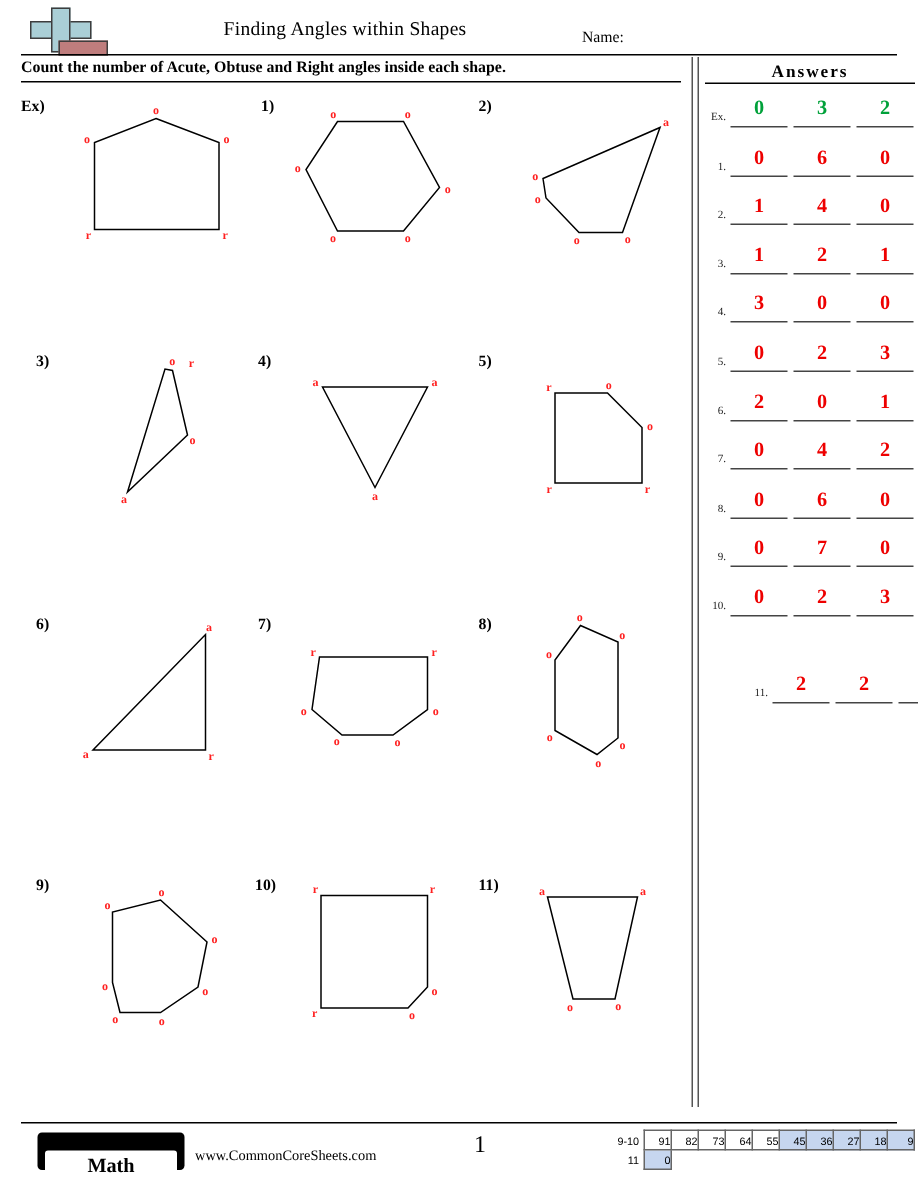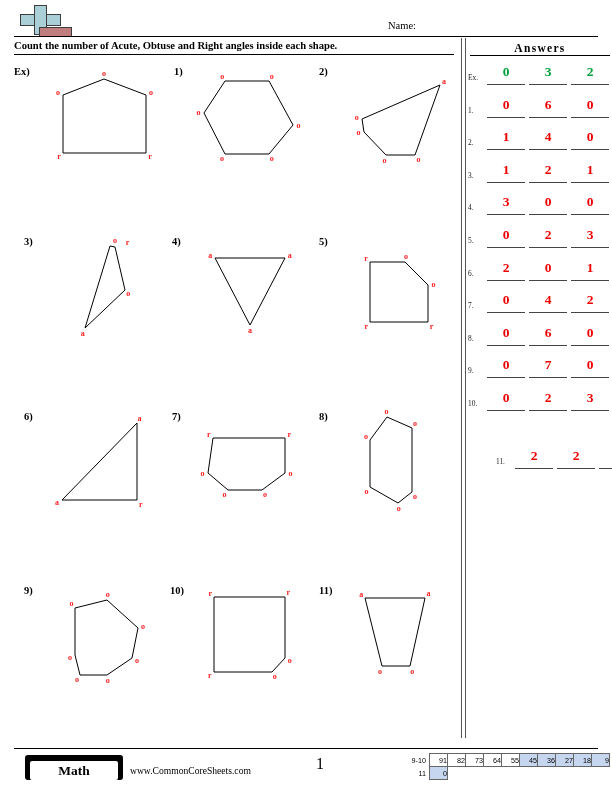--- a/index.html
+++ b/index.html
@@ -120,20 +120,21 @@
   .ans-row {
     position: absolute;
     left: 468px;
     width: 142px;
     height: 30px;
   }
   .ans-num {
     position: absolute;
     left: 0; top: 11px;
     width: 16px;
+    text-align: right;
     font-size: 7.4px;
     color: #222;
   }
   .ans-cell {
     position: absolute;
     top: 0;
     width: 38px;
     height: 22px;
     border-bottom: 1.2px solid #444;
     text-align: center;
@@ -174,21 +175,21 @@
   }
   .badge {
     position: absolute;
     left: 25px; top: 755px;
     width: 98px; height: 25px;
     background: #000;
     border-radius: 3px;
   }
   .badge .pill {
     position: absolute;
-    left: 5px; top: 6px;
+    left: 5px; top: 12px;
     width: 88px; height: 19px;
     background: #fff;
     border-radius: 2px;
     text-align: center;
     line-height: 19px;
     font-weight: bold;
     font-size: 13.5px;
     font-family: "Liberation Serif", serif;
   }
   .site {
@@ -243,20 +244,21 @@
 <body>
 
 <div class="page">
 
   <div class="logo">
     <div class="plus-h"></div>
     <div class="plus-v"></div>
     <div class="bar"></div>
   </div>
 
+  <div class="title">Finding Angles within Shapes</div>
   <div class="name-label">Name:</div>
   <div class="hr-top"></div>
   <div class="instructions">Count the number of Acute, Obtuse and Right angles inside each shape.</div>
   <div class="hr-under-instr"></div>
 
   <div class="divider">
     <i class="a"></i>
       <i class="b"></i>
   </div>
 

